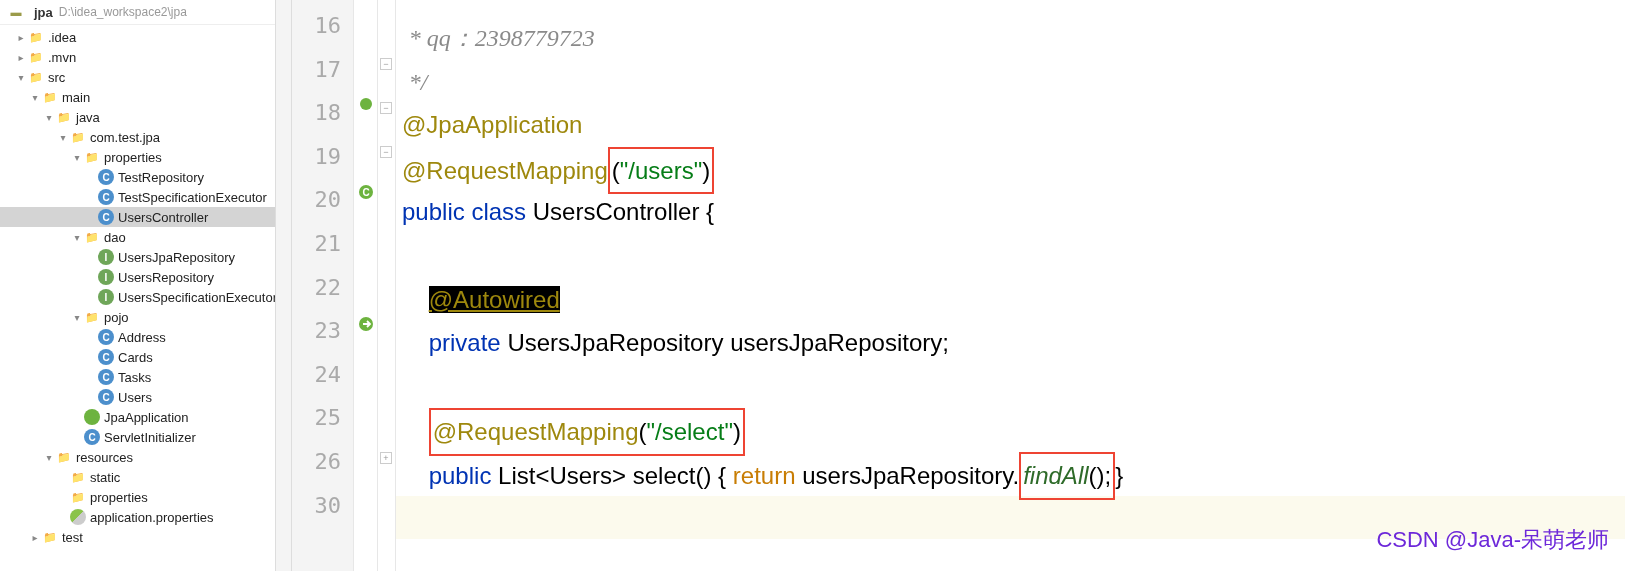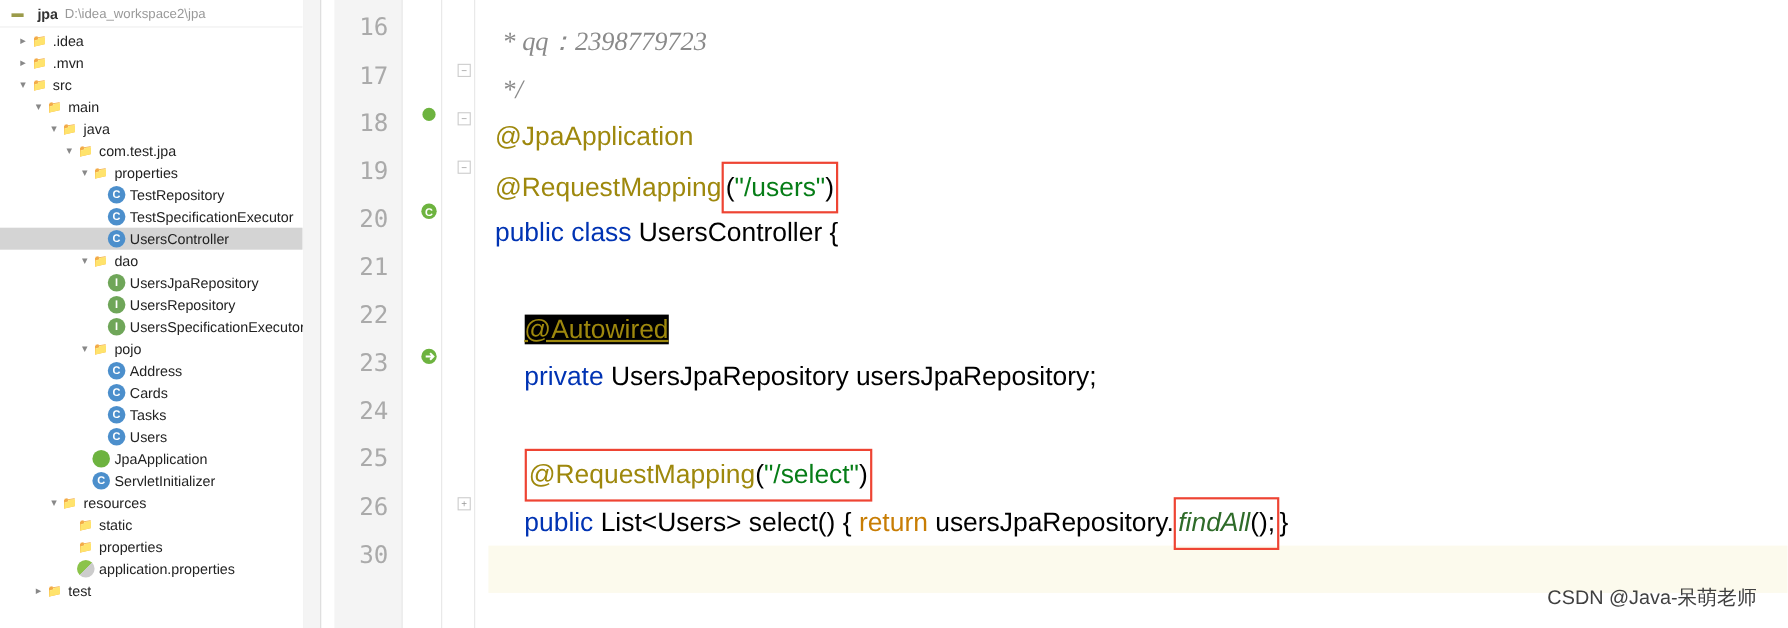--- a/index.html
+++ b/index.html
@@ -24,21 +24,21 @@
 .icon.spring { color: #6db33f; }
 .label { font-size: 13px; color: #222; }
 
 .ind-0 { padding-left: 14px; }
 .ind-1 { padding-left: 28px; }
 .ind-2 { padding-left: 42px; }
 .ind-3 { padding-left: 56px; }
 .ind-4 { padding-left: 70px; }
 .ind-5 { padding-left: 84px; }
 
-.editor { flex: 1; display: flex; position: relative; background: #fff; gap: 12px; }
+.editor { flex: 1; display: flex; position: relative; background: #fff; }
 .gutter-margin { width: 16px; background: #f4f4f4; border-right: 1px solid #ddd; }
 .gutter { width: 62px; background: #f4f4f4; border-right: 1px solid #e7e7e7; padding-top: 4px; }
 .ln { height: 43.6px; line-height: 43.6px; text-align: right; padding-right: 12px; color: #aaa; font-family: Consolas, monospace; font-size: 22px; }
 
 .icon-col { width: 24px; background: #fff; border-right: 1px solid #e7e7e7; position: relative; }
 .gutter-icon { position: absolute; left: 2px; width: 20px; height: 20px; display: flex; align-items: center; justify-content: center; }
 
 .fold-col { width: 18px; background: #fff; border-right: 1px solid #e7e7e7; position: relative; }
 .fold-mark { position: absolute; left: 2px; width: 12px; height: 12px; border: 1px solid #ccc; background: #fff; display: flex; align-items: center; justify-content: center; font-size: 9px; color: #999; line-height: 1; }
 
@@ -50,21 +50,21 @@
 .c-annot { color: #9e880d; }
 .c-kw { color: #0033b3; }
 .c-kw2 { color: #c87d04; }
 .c-str { color: #067d17; }
 .c-id { color: #000; }
 .c-method { color: #2e6b29; font-style: italic; }
 
 .hl-yellow { background: #000000; text-decoration: underline; }
 .box-red { border: 2px solid #e43; display: inline-block; padding: 0 2px; }
 
-.watermark { position: absolute; right: 28px; bottom: 16px; color: #404040; font-size: 18px; pointer-events: none; }
+.watermark { position: absolute; right: 16px; bottom: 16px; color: #6d28d9; font-size: 22px; pointer-events: none; }
 </style>
 </head>
 <body>
 
 <div class="sidebar">
   <div class="tree-header">
     <span class="icon folder">▬</span>
     <span class="proj-name">jpa</span>
     <span class="proj-path">D:\idea_workspace2\jpa</span>
   </div>

